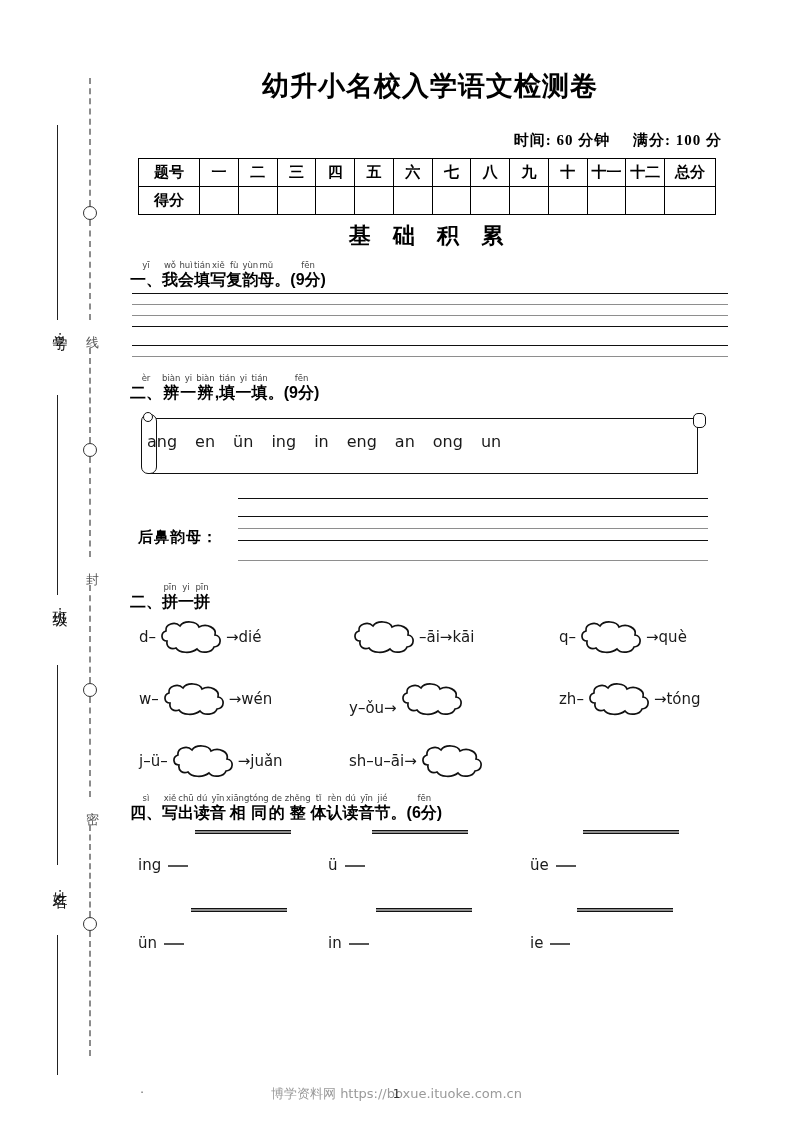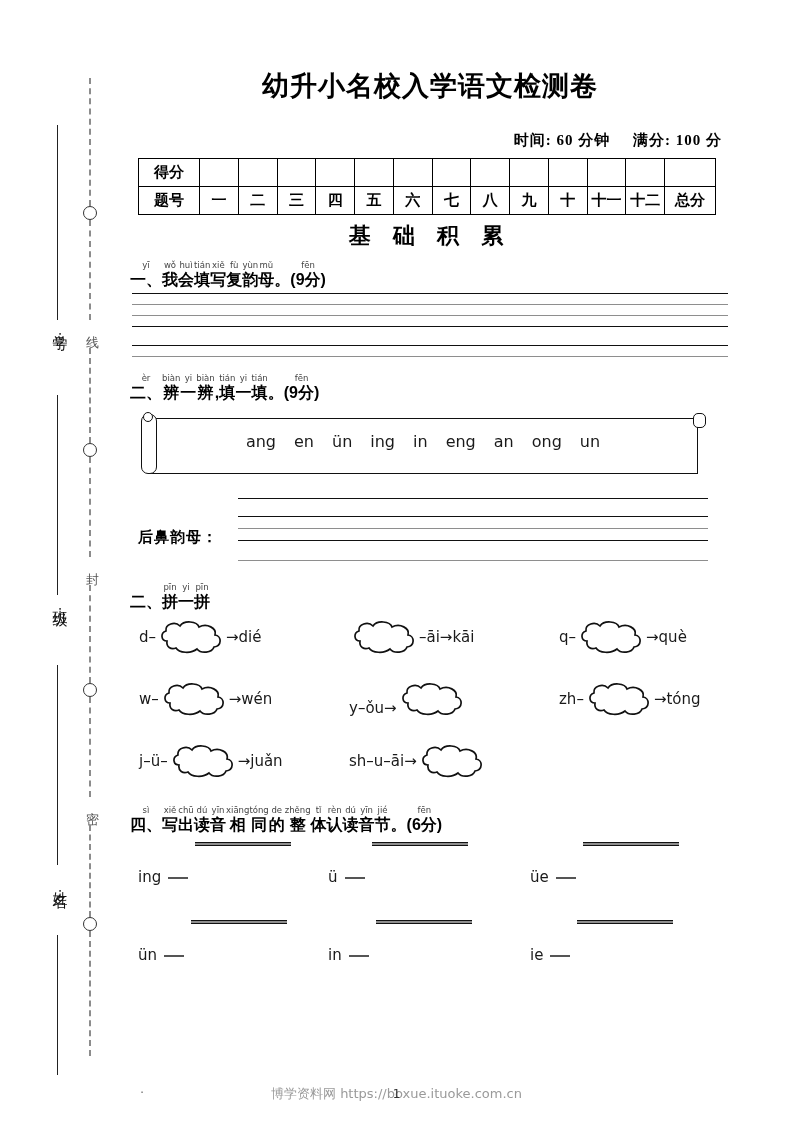--- a/index.html
+++ b/index.html
@@ -187,21 +187,20 @@
     position: absolute;
     right: 2px; top: 1px;
     width: 11px; height: 13px;
     border: 1.5px solid #111;
     border-radius: 5px;
     background: #fff;
   }
   .scroll-items {
     position: absolute;
     left: 0; right: 0; top: 20px;
-    text-align: center;
     font-family: "DejaVu Sans", sans-serif;
     font-size: 16px;
     color: #1a1a1a;
   }
   .scroll-items span { margin: 0 9px; }
 
   .rowlabel {
     font-family: "Liberation Serif", "DejaVu Serif", serif;
     font-weight: bold;
     font-size: 15px;
@@ -304,51 +303,51 @@
     <div class="paper-title">幼升小名校入学语文检测卷</div>
 
     <div class="meta-line">
       <span>时间: 60 分钟</span>
       <span>满分: 100 分</span>
     </div>
 
     <table class="score">
       <tbody>
         <tr>
-          <td class="lbl">得分</td>
-          <td></td>
-          <td></td>
-          <td></td>
-          <td></td>
-          <td></td>
-          <td></td>
-          <td></td>
-          <td></td>
-          <td></td>
-          <td></td>
-          <td></td>
-          <td></td>
-          <td class="total"></td>
-        </tr>
-        <tr>
           <td class="lbl">题号</td>
           <td>一</td>
           <td>二</td>
           <td>三</td>
           <td>四</td>
           <td>五</td>
           <td>六</td>
           <td>七</td>
           <td>八</td>
           <td>九</td>
           <td>十</td>
           <td>十一</td>
           <td>十二</td>
           <td class="total">总分</td>
         </tr>
+        <tr>
+          <td class="lbl">得分</td>
+          <td></td>
+          <td></td>
+          <td></td>
+          <td></td>
+          <td></td>
+          <td></td>
+          <td></td>
+          <td></td>
+          <td></td>
+          <td></td>
+          <td></td>
+          <td></td>
+          <td class="total"></td>
+        </tr>
       </tbody>
     </table>
 
     <div class="section-title">基 础 积 累</div>
 
     <div class="qheading" style="margin-top:9px;">
       <span class="ruby">
         <span class="py">yī</span>
         <span class="han">一、</span>
       </span><span class="ruby"><span class="py">wǒ</span><span class="han">我</span></span><span class="ruby"><span class="py">huì</span><span class="han">会</span></span><span class="ruby"><span class="py">tián</span><span class="han">填</span></span><span class="ruby"><span class="py">xiě</span><span class="han">写</span></span><span class="ruby"><span class="py">fù</span><span class="han">复</span></span><span class="ruby"><span class="py">yùn</span><span class="han">韵</span></span><span class="ruby"><span class="py">mǔ</span><span class="han">母</span></span><span class="plain-han">。</span><span class="ruby"><span class="py">fēn</span><span class="han">(9分)</span></span>
@@ -451,21 +450,21 @@
       </div>
       <div class="cloud-item" style="left:218px; top:6px;">
         <span class="seg">sh–u–āi→</span>
         <svg class="cloud-svg" width="68" height="36" viewBox="0 0 68 36">
             <path d="M10 22 C4 22 3 14 9 12 C8 5 18 2 23 7 C27 1 40 2 42 8 C50 4 60 9 58 16 C65 17 65 27 57 28 C55 34 44 35 40 30 C34 35 22 34 19 29 C14 31 9 28 10 22 Z" fill="#fff" stroke="#111" stroke-width="1.7"></path>
           </svg>
         <span class="seg"></span>
       </div>
     </div>
 
-    <div class="qheading" style="margin-top:12px;">
+    <div class="qheading" style="">
       <span class="ruby"><span class="py">sì</span><span class="han">四、</span></span><span class="ruby"><span class="py">xiě</span><span class="han">写</span></span><span class="ruby"><span class="py">chū</span><span class="han">出</span></span><span class="ruby"><span class="py">dú</span><span class="han">读</span></span><span class="ruby"><span class="py">yīn</span><span class="han">音</span></span><span class="ruby"><span class="py">xiāng</span><span class="han">相</span></span><span class="ruby"><span class="py">tóng</span><span class="han">同</span></span><span class="ruby"><span class="py">de</span><span class="han">的</span></span><span class="ruby"><span class="py">zhěng</span><span class="han">整</span></span><span class="ruby"><span class="py">tǐ</span><span class="han">体</span></span><span class="ruby"><span class="py">rèn</span><span class="han">认</span></span><span class="ruby"><span class="py">dú</span><span class="han">读</span></span><span class="ruby"><span class="py">yīn</span><span class="han">音</span></span><span class="ruby"><span class="py">jié</span><span class="han">节</span></span><span class="plain-han">。</span><span class="ruby"><span class="py">fēn</span><span class="han">(6分)</span></span>
     </div>
 
     <div class="q4row" style="margin-top:8px;">
       <div class="q4item" style="left:8px; top:0;">
         <span class="key">ing</span>
         <span class="dash"></span>
         <div class="q4guide">
           <div class="ln solid" style="top:4px;"></div>
           <div class="ln mid" style="top:18px;"></div>

